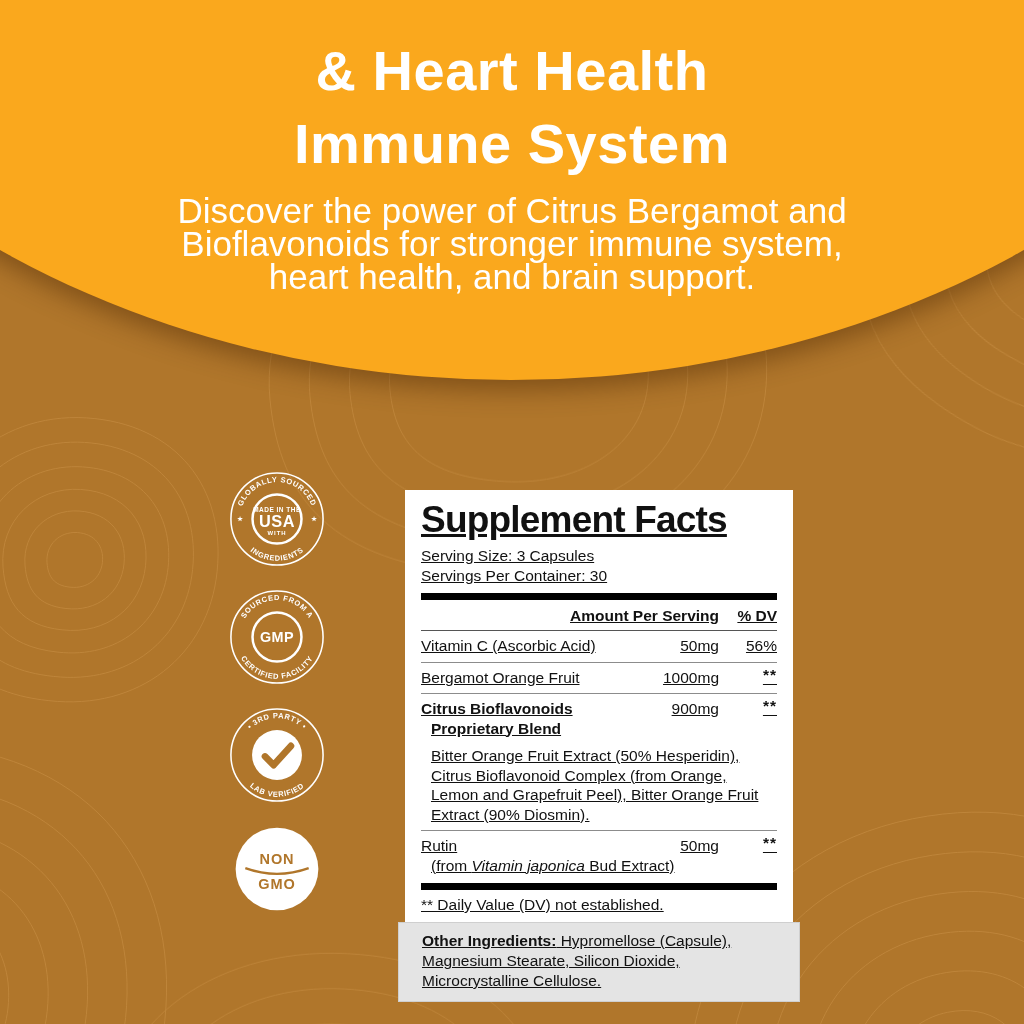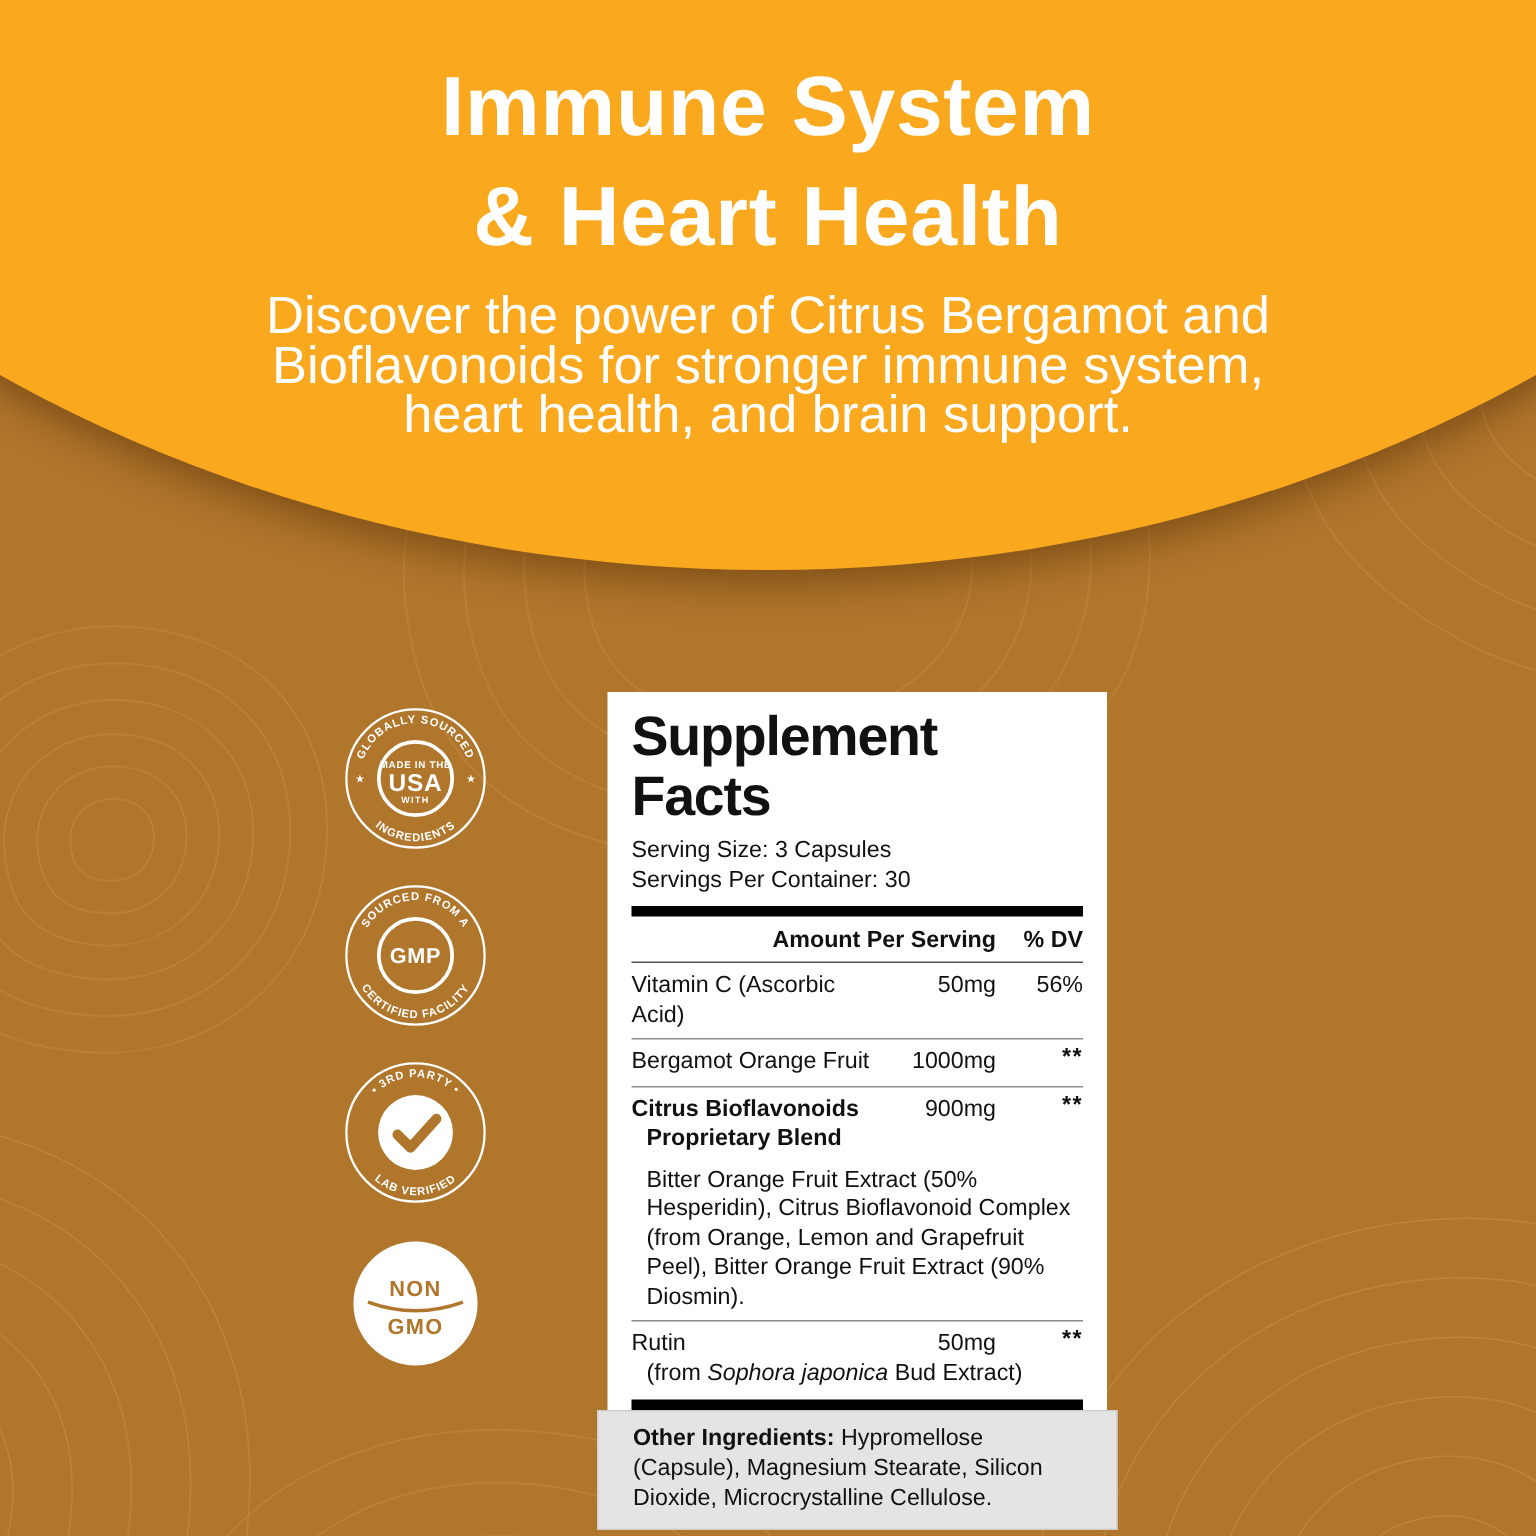--- a/index.html
+++ b/index.html
@@ -32,23 +32,24 @@
   .badge .star{font-size:6.5px;}
   .badge .t-small{font-size:6.8px;letter-spacing:.5px;}
   .badge .t-big{font-size:17px;letter-spacing:.5px;}
   .badge .t-tiny{font-size:6.2px;letter-spacing:1px;}
   .badge .t-gmp{font-size:15px;letter-spacing:.5px;}
   .badge .ring-thin{fill:none;stroke:#fff;stroke-width:1.6;}
   .badge .ring-mid{fill:none;stroke:#fff;stroke-width:2.6;}
   .badge .t-brown{fill:var(--brown);font-size:16.5px;letter-spacing:1px;}
   
   .panel{
-    position:absolute;left:405px;top:461px;width:333px;z-index:3;
+    position:absolute;left:405px;top:490px;width:388px;z-index:3;
     background:var(--panel-bg);color:var(--panel-text);
     padding:10px 16px 0;
+    text-decoration:underline;
   }
   .sf-title{font-size:37px;font-weight:bold;letter-spacing:-.8px;line-height:40px;margin-bottom:6px;}
   .sf-serving{font-size:15.5px;line-height:20px;}
   .bar{height:7px;background:#000;}
   .bar.b1{margin-top:7px;}
   .bar.b2{margin-top:2px;}
   .hairline{height:0;border-bottom:1.5px solid #8c8c8c;}
   .hairline.dark{border-bottom:1.8px solid #555;}
   .sf-head{display:flex;align-items:flex-start;padding:7px 0 5px;font-weight:bold;font-size:15.5px;}
   .sf-head .amt-h{flex:1;text-align:right;}
@@ -121,22 +122,22 @@
           <use href="#blob" transform="scale(1.2)"></use>
         <use href="#blob" transform="scale(1.6)"></use>
           <use href="#blob" transform="scale(2.0)"></use>
       </g>
     </g>
   </svg>
 
   <div class="curve"></div>
   <div class="header-content">
     <h1 class="title">
+      <span style="display:block">&amp; Heart Health</span>
       <span style="display:block">Immune System</span>
-      <span style="display:block">&amp; Heart Health</span>
     </h1>
     <p class="subtitle">Discover the power of Citrus Bergamot and Bioflavonoids for stronger immune system, heart health, and brain support.</p>
   </div>
 
   <div class="badges">
 
     <svg class="badge" width="96" height="96" viewBox="0 0 100 100">
       <defs>
         <path id="arcT1" d="M 11.5,50 A 38.5,38.5 0 0 1 88.5,50"></path>
         <path id="arcB1" d="M 6.5,50 A 43.5,43.5 0 0 0 93.5,50"></path>
@@ -225,23 +226,24 @@
       <div class="desc">Bitter Orange Fruit Extract (50% Hesperidin), Citrus Bioflavonoid Complex (from Orange, Lemon and Grapefruit Peel), Bitter Orange Fruit Extract (90% Diosmin).</div>
     </div>
     <div class="hairline"></div>
 
     <div class="sf-row">
       <div class="cells">
         <div class="name">Rutin</div>
         <div class="amt">50mg</div>
         <div class="dv"><span class="stars">**</span></div>
       </div>
-      <div class="sub"><span>(from </span><span class="it">Sophora japonica</span><span> Bud Extract)</span></div>
+      <div class="sub"><span>(from </span><span class="it">Vitamin japonica</span><span> Bud Extract)</span></div>
     </div>
 
     <div class="bar b2"></div>
+    <div class="sf-footnote">** Daily Value (DV) not established.</div>
 
     <div class="sf-other">
       <span class="bold">Other Ingredients:</span><span> Hypromellose (Capsule), Magnesium Stearate, Silicon Dioxide, Microcrystalline Cellulose.</span>
     </div>
   </div>
 
 </div>
 
 </body></html>

